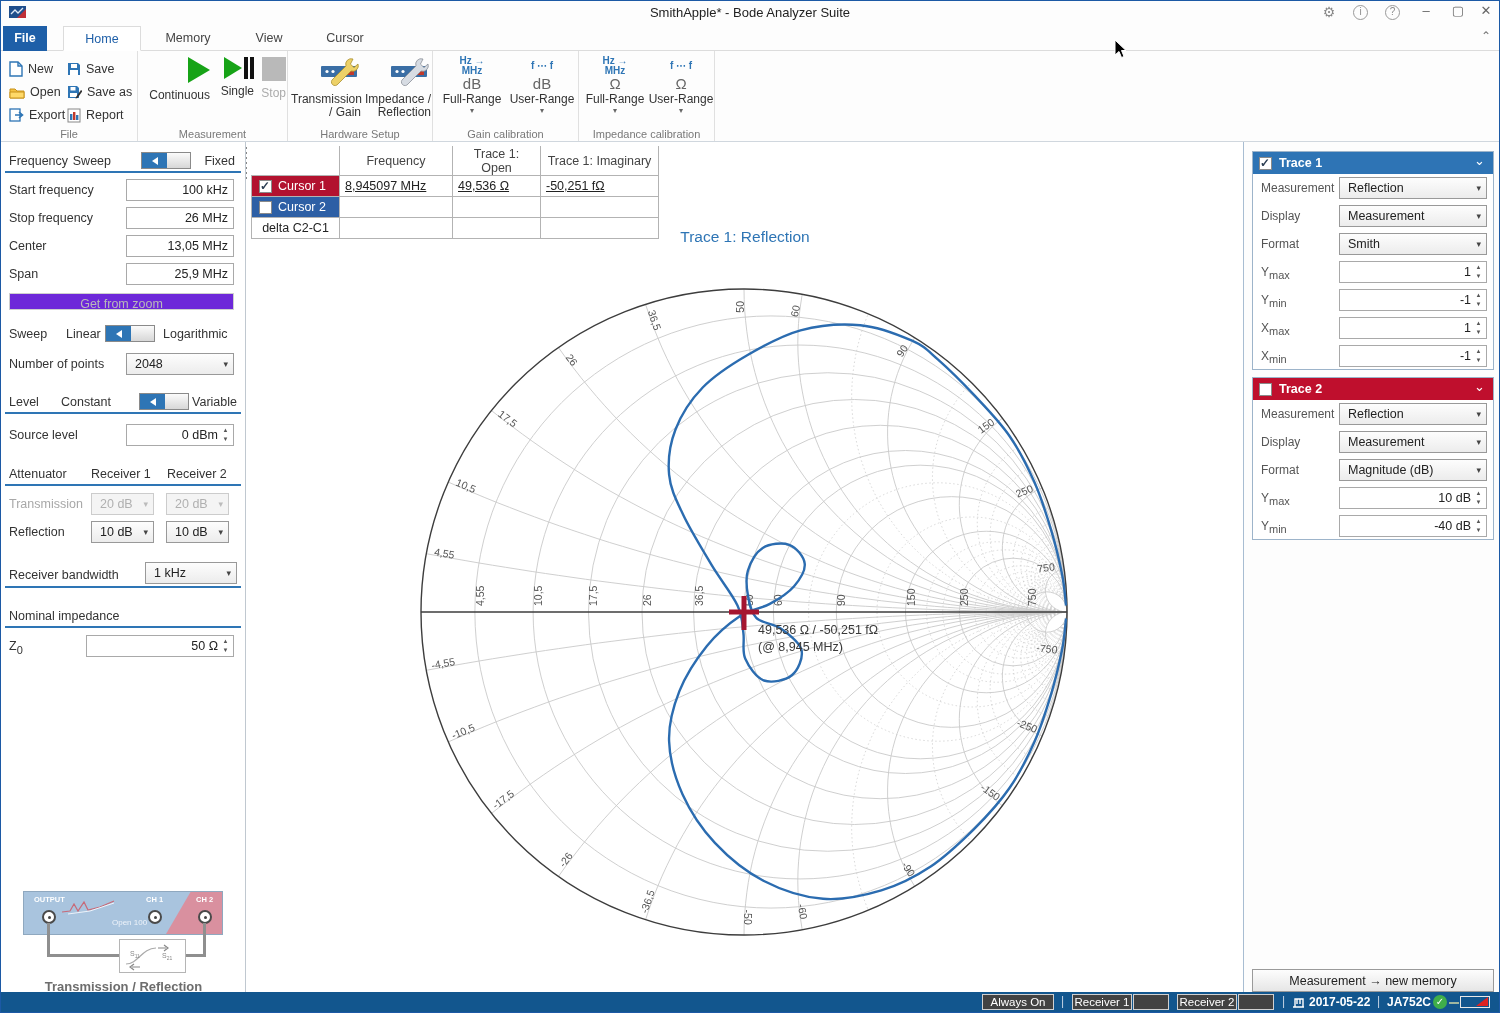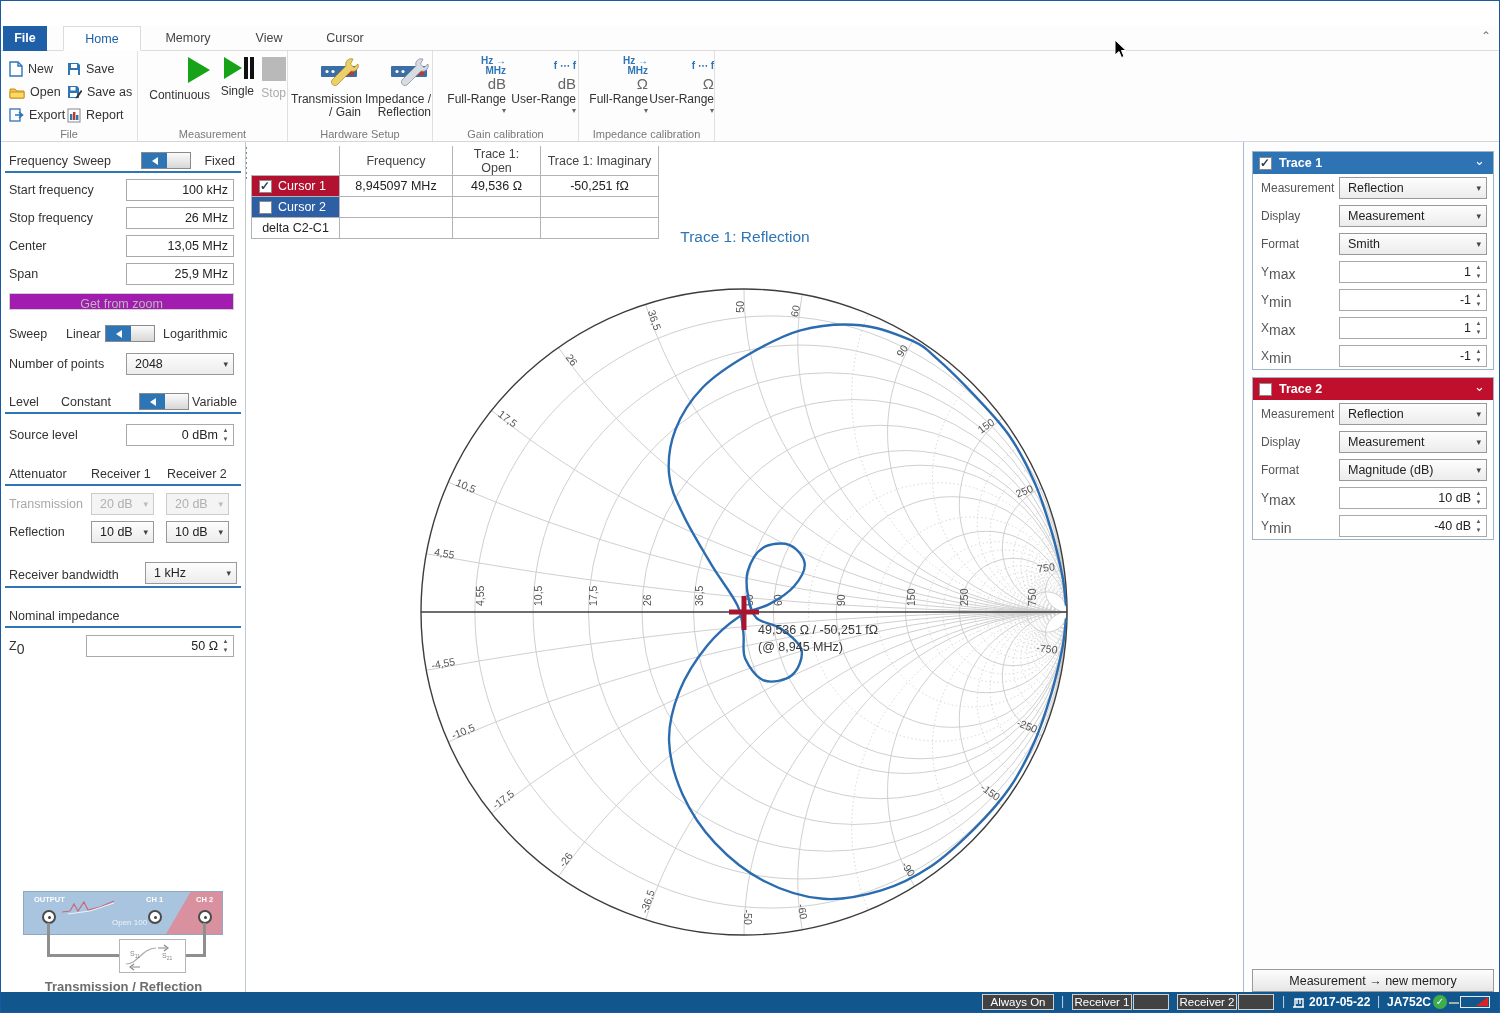--- a/index.html
+++ b/index.html
@@ -24,21 +24,21 @@
   .ribbon-collapse{position:absolute;right:8px;top:28px;color:#777;font-size:12px;}
 
   
   .ribbon{position:absolute;left:0;top:50px;width:100%;height:91px;background:#fdfdfd;border-bottom:1px solid #d0d7de;}
   .grp{position:absolute;top:0;height:90px;border-right:1px solid #e0e0e0;}
   .grp-label{position:absolute;left:0;right:0;bottom:1px;text-align:center;font-size:11px;color:#787878;}
   .smallbtn{position:absolute;height:20px;display:flex;align-items:center;gap:5px;color:#333;font-size:12.5px;cursor:default;}
   .bigbtn{position:absolute;top:6px;text-align:right;color:#333;font-size:12px;}
   .bigbtn .blabel{margin-top:3px;line-height:13px;}
   .bigbtn.disabled .blabel{color:#ababab;}
-  .calbtn{position:absolute;top:5px;text-align:right;font-size:12px;color:#333;}
+  .calbtn{position:absolute;top:5px;text-align:center;font-size:12px;color:#333;}
   .cal-freq{color:#2e75b5;font-size:10px;line-height:10px;font-weight:bold;}
   .cal-unit{font-size:15px;color:#666;line-height:16px;}
   .cal-arrow{font-size:8px;color:#666;line-height:9px;}
   .playtri{width:0;height:0;border-top:13px solid transparent;border-bottom:13px solid transparent;border-left:22px solid #17a317;display:inline-block;}
   .playtri.sm{border-top-width:11px;border-bottom-width:11px;border-left-width:18px;}
   .pausebars{display:inline-block;width:4px;height:22px;background:#111;margin-left:2px;vertical-align:top;}
   .stopsq{display:inline-block;width:24px;height:24px;background:#b9b9b9;}
 
   
   .leftpanel{position:absolute;left:0;top:141px;width:245px;height:852px;background:#fff;border-right:1px solid #c0c8d0;}
@@ -54,51 +54,51 @@
   .rowlabel.disabled{color:#a8a8a8;}
   .inputbox{position:absolute;height:22px;border:1px solid #a9a9a9;background:#fff;
             text-align:right;padding:3px 5px 8px 0;font-size:12.5px;color:#222;}
   .spinwrap{padding-right:15px;}
   .spincol{position:absolute;right:1px;top:1px;width:13px;height:18px;font-size:6px;color:#555;text-align:center;line-height:9px;cursor:default;}
   .dd{position:absolute;height:22px;border:1px solid #999;background:linear-gradient(#fdfdfd,#ececec);
       font-size:12.5px;color:#222;padding:3px 0 0 8px;cursor:default;}
   .dd .dd-arrow{position:absolute;right:5px;top:5px;font-size:9px;color:#444;}
   .dd.disabled{color:#b0b0b0;background:#f4f4f4;border-color:#cccccc;}
   .dd.disabled .dd-arrow{color:#bbb;}
-  .btn{position:absolute;height:17px;border:1px solid #cfcfcf;background:#a21caf;color:#b9b9b9;
+  .btn{position:absolute;height:17px;border:1px solid #cfcfcf;background:#6d28d9;color:#b9b9b9;
        text-align:center;padding-top:3px;font-size:12.5px;}
   .toggle{position:absolute;width:50px;height:17px;border:1px solid #8a8a8a;background:linear-gradient(#fbfbfb,#d7d7d7);cursor:default;}
   .toggle .knob{position:absolute;left:0;top:0;width:25px;height:15px;background:#2e75b5;display:flex;align-items:center;justify-content:center;}
   .tri-left{width:0;height:0;border-top:4px solid transparent;border-bottom:4px solid transparent;border-right:6px solid #fff;}
   .tglabel{position:absolute;font-size:12.5px;color:#333;}
 
   
   .cb{width:13px;height:13px;background:#fff;border:1px solid #8a8a8a;position:relative;display:inline-block;}
   .cb.checked::after{content:"✓";position:absolute;left:0px;top:-2px;font-size:12px;font-weight:bold;color:#2b3e53;}
 
   
   .ctable{position:absolute;left:4px;top:4px;border-collapse:collapse;font-size:12.5px;}
   .ctable td,.ctable th{border:1px solid #b3b3b3;padding:0 5px;height:21px;}
   .ctable th{height:17px;font-weight:normal;color:#444;background:#fff;border-top-color:#fff;}
   .ctable th:first-child{border-left-color:#fff;border-top-color:#fff;background:#fff;}
-  .c-val{text-align:center;min-width:80px;color:#222;}
+  .c-val{text-align:left;min-width:80px;color:#222;text-decoration:underline;}
   .rowhdr{display:flex;align-items:flex-end;gap:6px;color:#fff;padding:0 2px;}
   .row-c1 td:first-child{background:#b2122f;}
   .row-c2 td:first-child{background:#2d5fa5;}
   .row-delta td:first-child{text-align:center;color:#222;}
   .chart-title{position:absolute;left:0;right:0;top:86px;text-align:center;color:#2e75b5;font-size:15.5px;}
 
   
   .tracebox{position:absolute;left:8px;width:242px;background:#fff;border:1px solid #9db4ca;}
   .trace-hd{height:22px;display:flex;align-items:center;gap:7px;padding-left:6px;color:#fff;font-size:12.5px;font-weight:bold;position:relative;}
   .trace-hd .chev{position:absolute;right:8px;top:1px;font-size:13px;font-weight:normal;}
   .trow{position:relative;height:28px;}
   .trow .tlabel{position:absolute;left:8px;top:7px;color:#555;font-size:12px;}
   .trow .dd, .trow .inputbox{right:6px;top:3px;width:148px;}
-  sub{font-size:14px;}
+  sub{font-size:11px;}
   .membtn{position:absolute;left:8px;bottom:2px;width:242px;height:23px;border:1px solid #9a9a9a;
           background:linear-gradient(#fdfdfd,#e6e6e6);text-align:center;padding-top:4px;font-size:12.5px;color:#222;}
 
   
   .statusbar{position:absolute;left:0;bottom:0;width:100%;height:20px;background:#12568e;color:#fff;font-size:12px;}
   .sb-box{position:absolute;top:2px;height:16px;background:#424242;border:1px solid #d0d0d0;
           color:#fff;text-align:center;padding-top:1px;font-size:11.5px;}
   .sb-sep{position:absolute;top:2px;color:#c3d2e4;}
   .sb-text{position:absolute;top:3px;color:#fff;font-weight:bold;font-size:12px;}
   .sb-check{position:absolute;top:3px;width:14px;height:14px;border-radius:50%;background:#3fae4a;color:#fff;
@@ -121,20 +121,36 @@
   .dut-lbl{position:absolute;left:0;width:100%;top:84px;text-align:center;color:#a5a5a5;font-size:8px;margin-top:40px;}
   .dev-caption{position:absolute;left:0;width:100%;top:90px;text-align:center;color:#6d6d6d;font-size:13px;font-weight:bold;}
 
   svg text{font-family:"Liberation Sans",sans-serif;}
 </style>
 </head>
 <body>
 
 <div id="app">
 
+  <div class="titlebar">
+    <span class="app-logo">
+      <svg width="17" height="12">
+          <rect x="0" y="0" width="17" height="12" fill="#1f4e8c"></rect>
+        <polygon points="8,12 17,12 17,3" fill="#c03038"></polygon>
+        <polyline points="2,8 6,4 9,7 14,2" stroke="#dfe8f4" stroke-width="1.3" fill="none"></polyline>
+        </svg>
+    </span>
+    <div class="win-title">SmithApple* - Bode Analyzer Suite</div>
+    <span class="tb-ico" style="left:1318px">⚙</span>
+    <span class="tb-ico circ-ico" style="left:1352px">i</span>
+    <span class="tb-ico circ-ico" style="left:1384px">?</span>
+    <span class="win-btn" style="left:1412px">–</span>
+    <span class="win-btn" style="left:1444px">▢</span>
+    <span class="win-btn" style="left:1472px">✕</span>
+  </div>
 
   <div class="tabsrow">
     <div class="tab file">File</div>
     <div class="tab active" style="left:62px;width:78px">Home</div>
     <div class="tab" style="left:150px;width:74px">Memory</div>
     <div class="tab" style="left:236px;width:64px">View</div>
     <div class="tab" style="left:310px;width:68px">Cursor</div>
   </div>
   <span class="ribbon-collapse">⌃</span>
 

